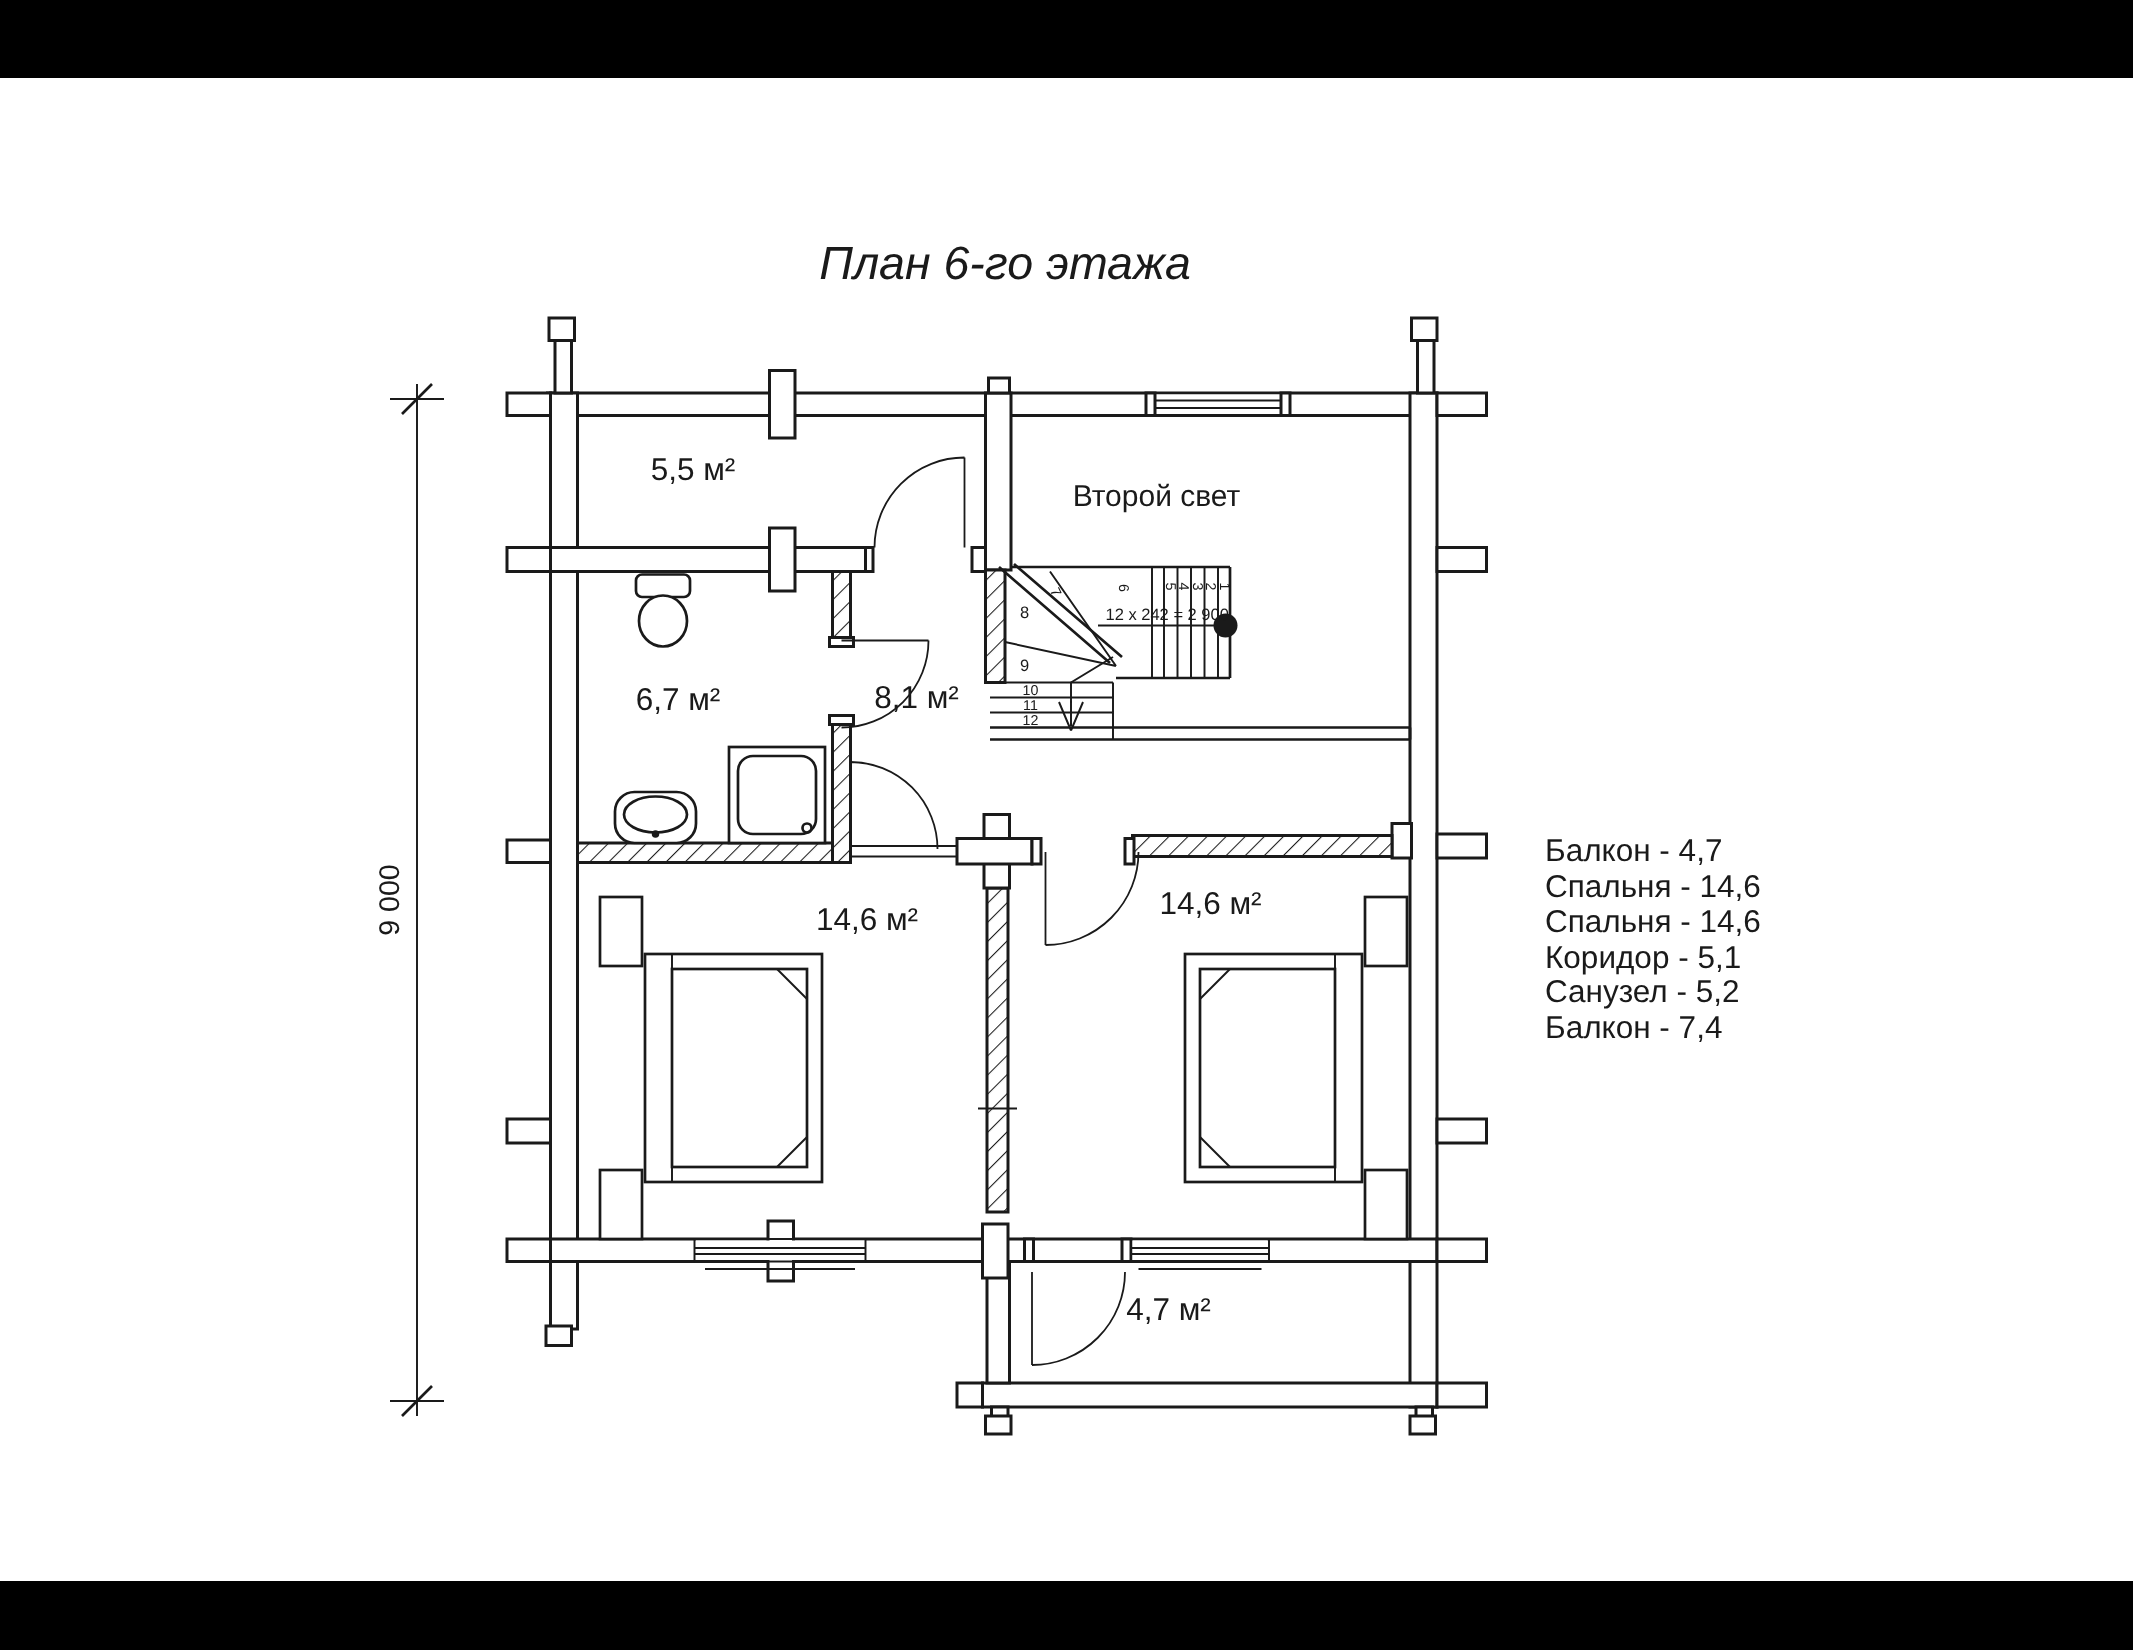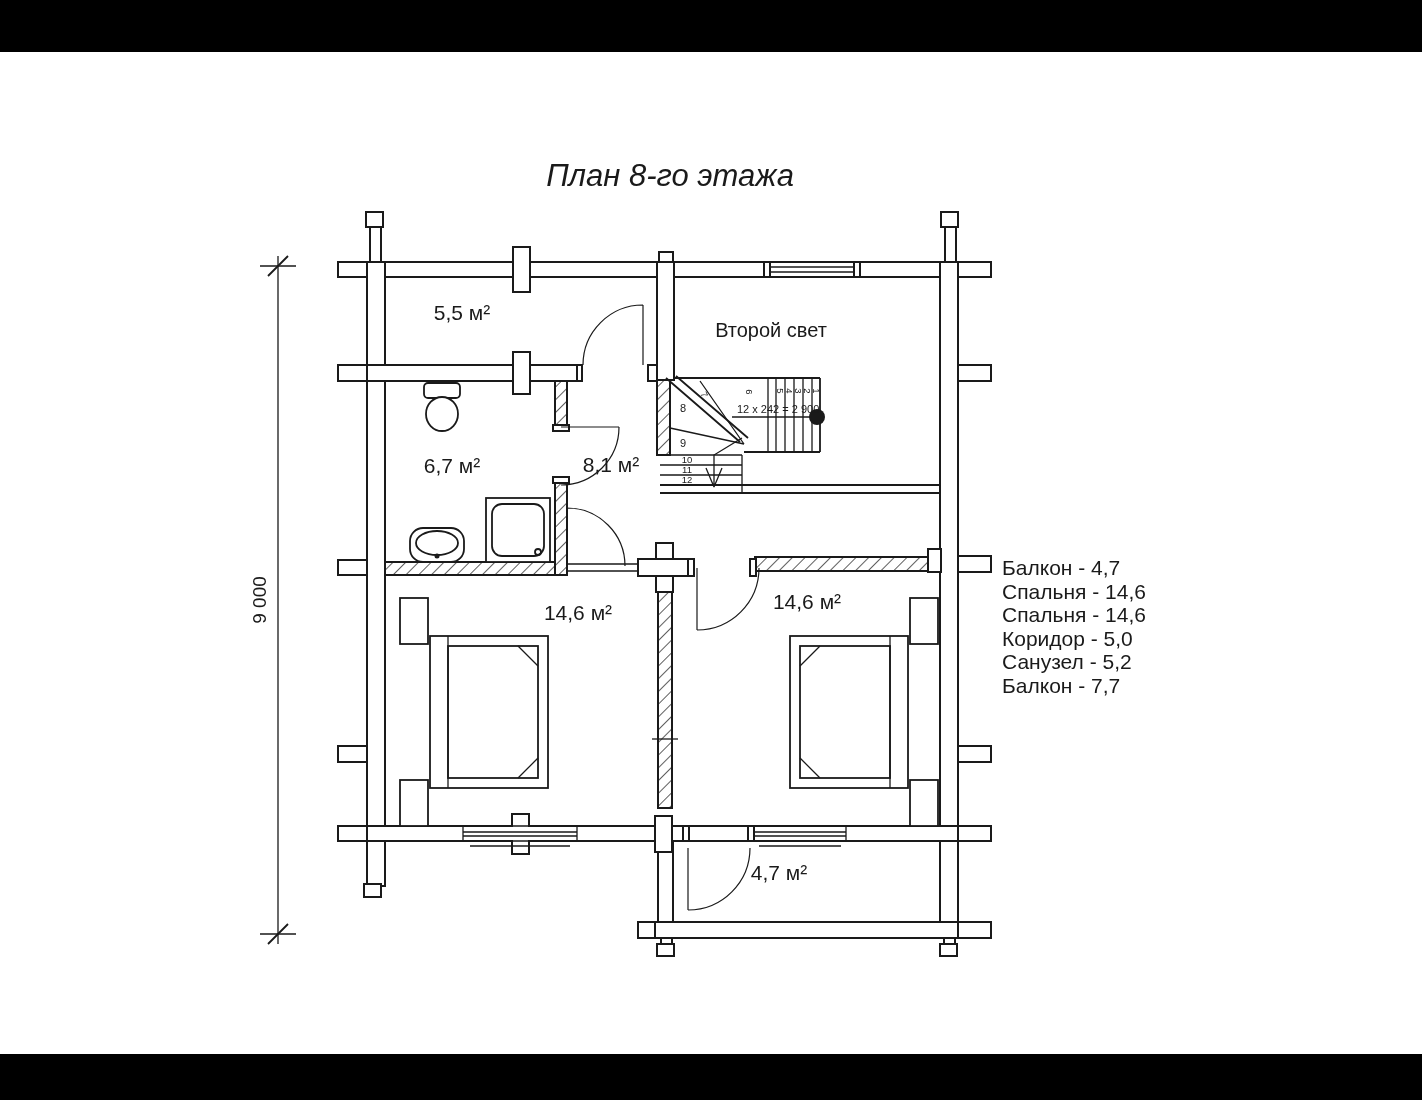--- a/index.html
+++ b/index.html
@@ -3,21 +3,21 @@
 <meta charset="utf-8">
 <style>
   html,body{margin:0;padding:0;background:#000;}
   .page{position:relative;width:1422px;height:1100px;background:#fff;overflow:hidden;
         font-family:"Liberation Sans", sans-serif;color:#1a1a1a;}
   .bar{position:absolute;left:0;width:1422px;background:#000;}
   .bar.top{top:0;height:52px;}
   .bar.bottom{top:1054px;height:46px;}
   .title{position:absolute;top:158px;left:670px;transform:translateX(-50%);
          font-size:31px;font-style:italic;white-space:nowrap;}
-  .legend{position:absolute;left:1002px;top:556px;font-size:21px;line-height:23.5px;}
+  .legend{position:absolute;left:1030px;top:556px;font-size:21px;line-height:23.5px;}
   svg{position:absolute;left:0;top:0;}
   .w{fill:#fff;stroke:#1a1a1a;stroke-width:2;}
   .h{fill:url(#hatch);stroke:#1a1a1a;stroke-width:2;}
   .l{stroke:#1a1a1a;stroke-width:1.8;fill:none;}
   .t{stroke:#1a1a1a;stroke-width:1.3;fill:none;}
   .d{stroke:#1a1a1a;stroke-width:1.2;fill:none;}
   .f{stroke:#1a1a1a;stroke-width:1.8;fill:#fff;}
   .fn{stroke:#1a1a1a;stroke-width:1.8;fill:none;}
   .wl{fill:#fff;stroke:none;}
   text{fill:#1a1a1a;}
@@ -28,29 +28,29 @@
   .sf{font-size:11px;text-anchor:start;font-family:"Liberation Sans",sans-serif;}
   .dim{font-size:19px;text-anchor:middle;font-family:"Liberation Sans",sans-serif;}
 </style>
 </head>
 <body>
 
 <div class="page">
   <div class="bar top"></div>
   <div class="bar bottom"></div>
 
-  <div class="title">План 8-го этажа</div>
+  <div class="title">План 6-го этажа</div>
 
   <div class="legend">
     <div>Балкон - 4,7</div>
     <div>Спальня - 14,6</div>
     <div>Спальня - 14,6</div>
-    <div>Коридор - 5,0</div>
+    <div>Коридор - 5,1</div>
     <div>Санузел - 5,2</div>
-    <div>Балкон - 7,7</div>
+    <div>Балкон - 7,4</div>
   </div>
 
   <svg width="1422" height="1100" viewBox="0 0 1422 1100">
     <defs>
       <pattern id="hatch" patternUnits="userSpaceOnUse" width="9" height="9" patternTransform="rotate(45)">
         <rect width="9" height="9" fill="#fff"></rect>
         <line x1="0" y1="0" x2="0" y2="9" stroke="#1a1a1a" stroke-width="1.4"></line>
       </pattern>
     </defs>
 

